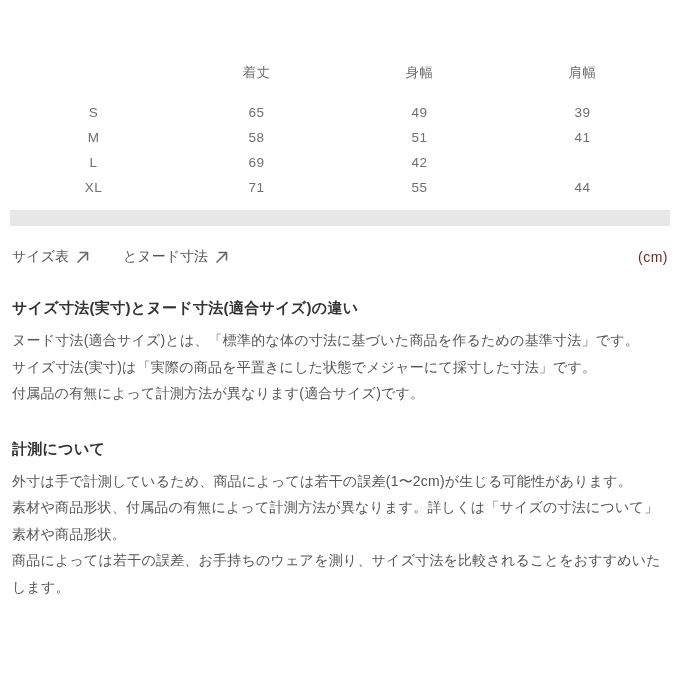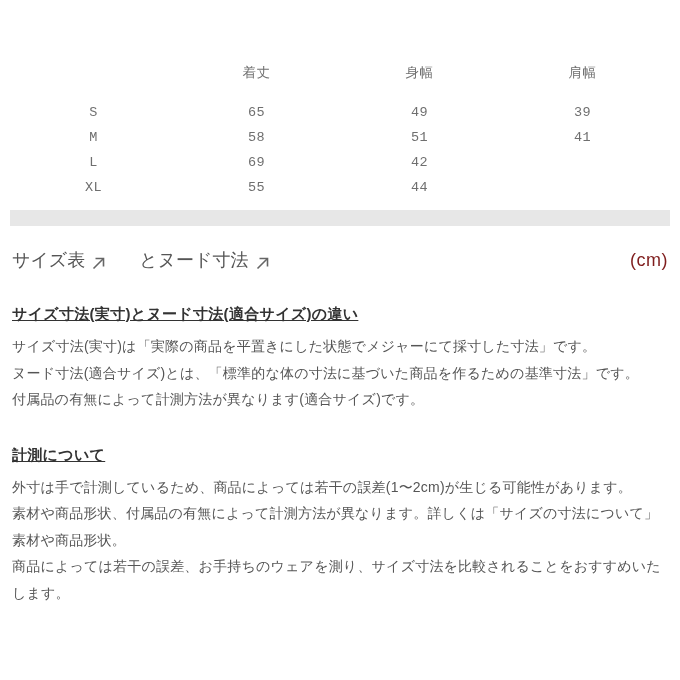--- a/index.html
+++ b/index.html
@@ -19,35 +19,35 @@
     color: #6f6f6f;
     font-size: 13.5px;
   }
   .size-table .row {
     display: grid;
     grid-template-columns: repeat(4, 163px);
     height: 25px;
     align-items: center;
   }
   .size-table .row.header { height: 26px; margin-bottom: 14px; }
-  .size-table .cell { text-align: center; letter-spacing: 0.5px; font-family: Liberation Mono, monospace; }
+  .size-table .cell { text-align: center; letter-spacing: 0.5px; }
 
   
   .divider-bar {
     margin: 10px 10px 0 10px;
     height: 16px;
     background: #e7e7e7;
   }
 
   
   .links-row {
     margin: 22px 12px 0 12px;
     display: flex;
     align-items: center;
-    font-size: 18px;
+    font-size: 14px;
     color: #555555;
   }
   .link-item {
     display: inline-flex;
     align-items: center;
     gap: 7px;
     margin-right: 34px;
     cursor: pointer;
   }
   .ext-icon { display: inline-block; width: 13px; height: 13px; }
@@ -56,21 +56,20 @@
   
   .section { margin: 0 12px; }
   .section-1 { margin-top: 33px; }
   .section-2 { margin-top: 33px; }
   .section h2 {
     font-size: 15px;
     font-weight: bold;
     color: #333333;
     letter-spacing: 0.3px;
     margin-bottom: 9px;
-    text-decoration: underline;
   }
   .section p {
     font-size: 14px;
     line-height: 26.5px;
     color: #555555;
     letter-spacing: 0.2px;
   }
 </style>
 </head>
 <body>
@@ -96,20 +95,21 @@
       <div class="cell">51</div>
       <div class="cell">41</div>
     </div>
     <div class="row">
       <div class="cell">L</div>
       <div class="cell">69</div>
       <div class="cell">42</div>
     </div>
     <div class="row">
       <div class="cell">XL</div>
+      <div class="cell">71</div>
       <div class="cell">55</div>
       <div class="cell">44</div>
     </div>
   </div>
 
   <div class="divider-bar"></div>
 
   <div class="links-row">
     <span class="link-item">
       <span>サイズ表</span>
@@ -127,22 +127,22 @@
           <path d="M3.5 1.5 H11.5 V9.5" fill="none" stroke="#666666" stroke-width="1.6"></path>
           <path d="M11.5 1.5 L1.5 11.5" fill="none" stroke="#666666" stroke-width="1.6"></path>
         </svg>
       </span>
     </span>
     <span class="unit">(cm)</span>
   </div>
 
   <div class="section section-1">
     <h2>サイズ寸法(実寸)とヌード寸法(適合サイズ)の違い</h2>
+    <p>ヌード寸法(適合サイズ)とは、「標準的な体の寸法に基づいた商品を作るための基準寸法」です。</p>
     <p>サイズ寸法(実寸)は「実際の商品を平置きにした状態でメジャーにて採寸した寸法」です。</p>
-    <p>ヌード寸法(適合サイズ)とは、「標準的な体の寸法に基づいた商品を作るための基準寸法」です。</p>
     <p>付属品の有無によって計測方法が異なります(適合サイズ)です。</p>
   </div>
 
   <div class="section section-2">
     <h2>計測について</h2>
     <p>外寸は手で計測しているため、商品によっては若干の誤差(1〜2cm)が生じる可能性があります。</p>
     <p>素材や商品形状、付属品の有無によって計測方法が異なります。詳しくは「サイズの寸法について」素材や商品形状。</p>
     <p>商品によっては若干の誤差、お手持ちのウェアを測り、サイズ寸法を比較されることをおすすめいたします。</p>
   </div>
 

